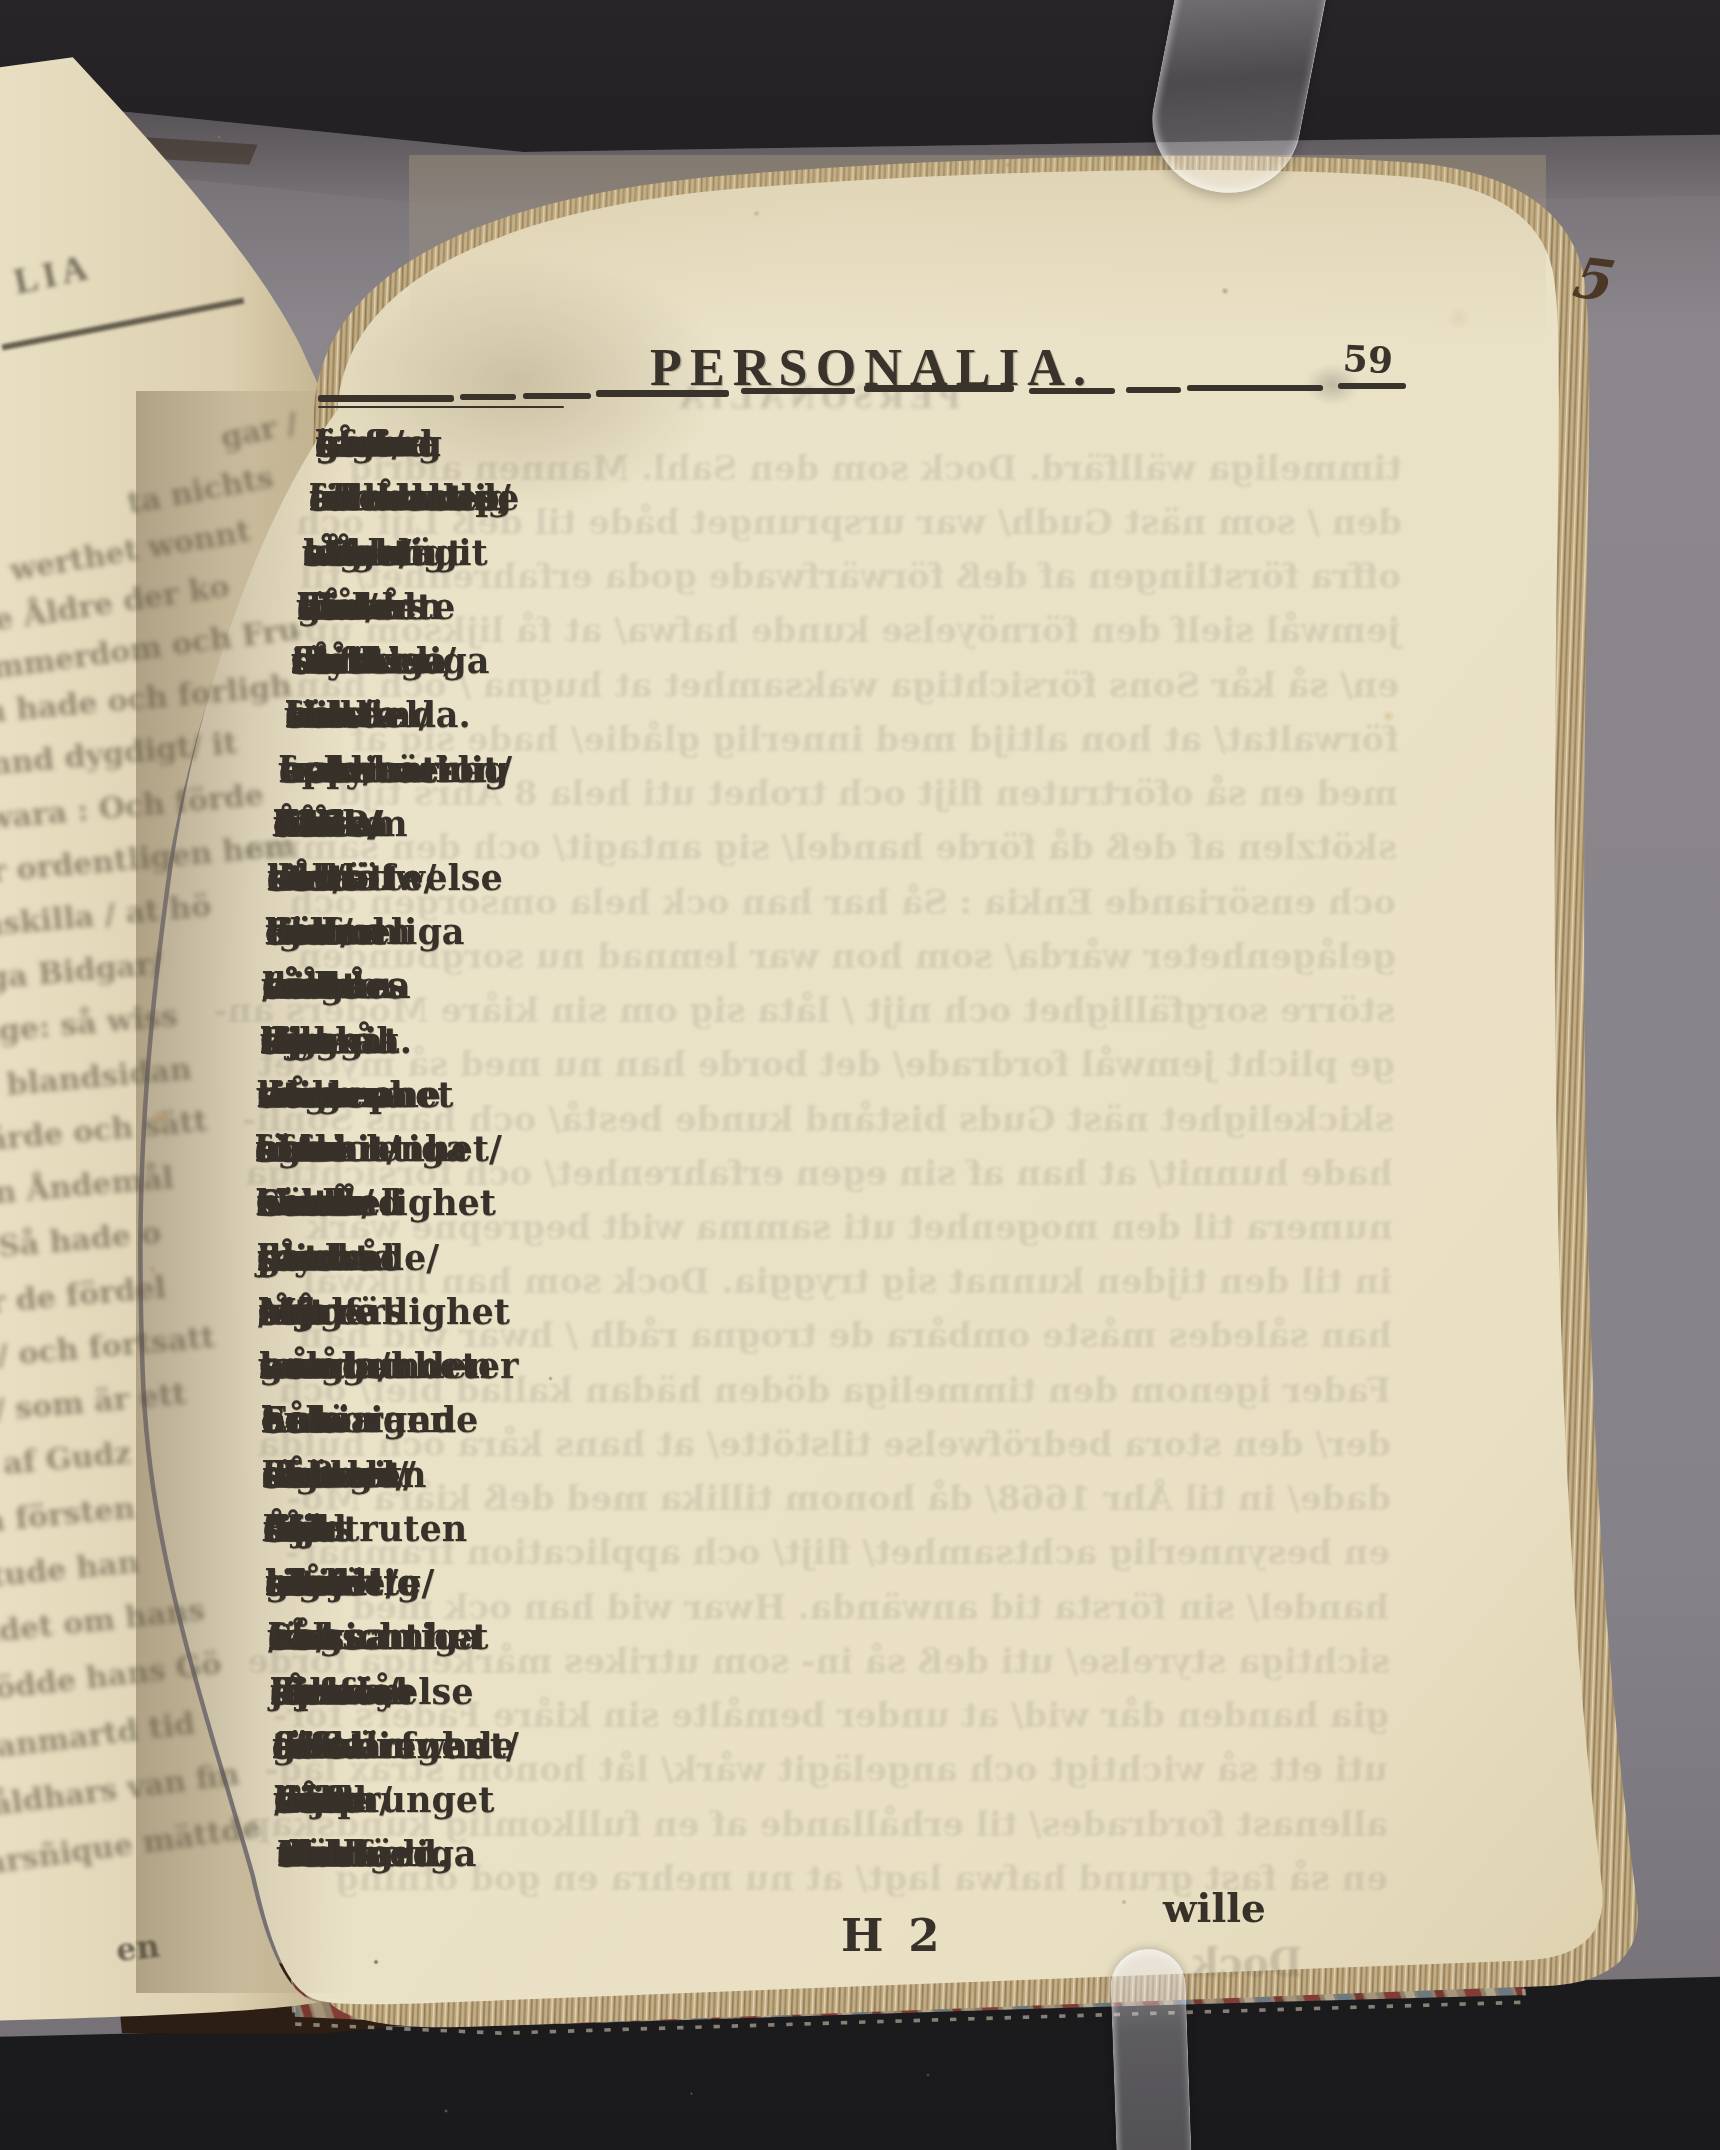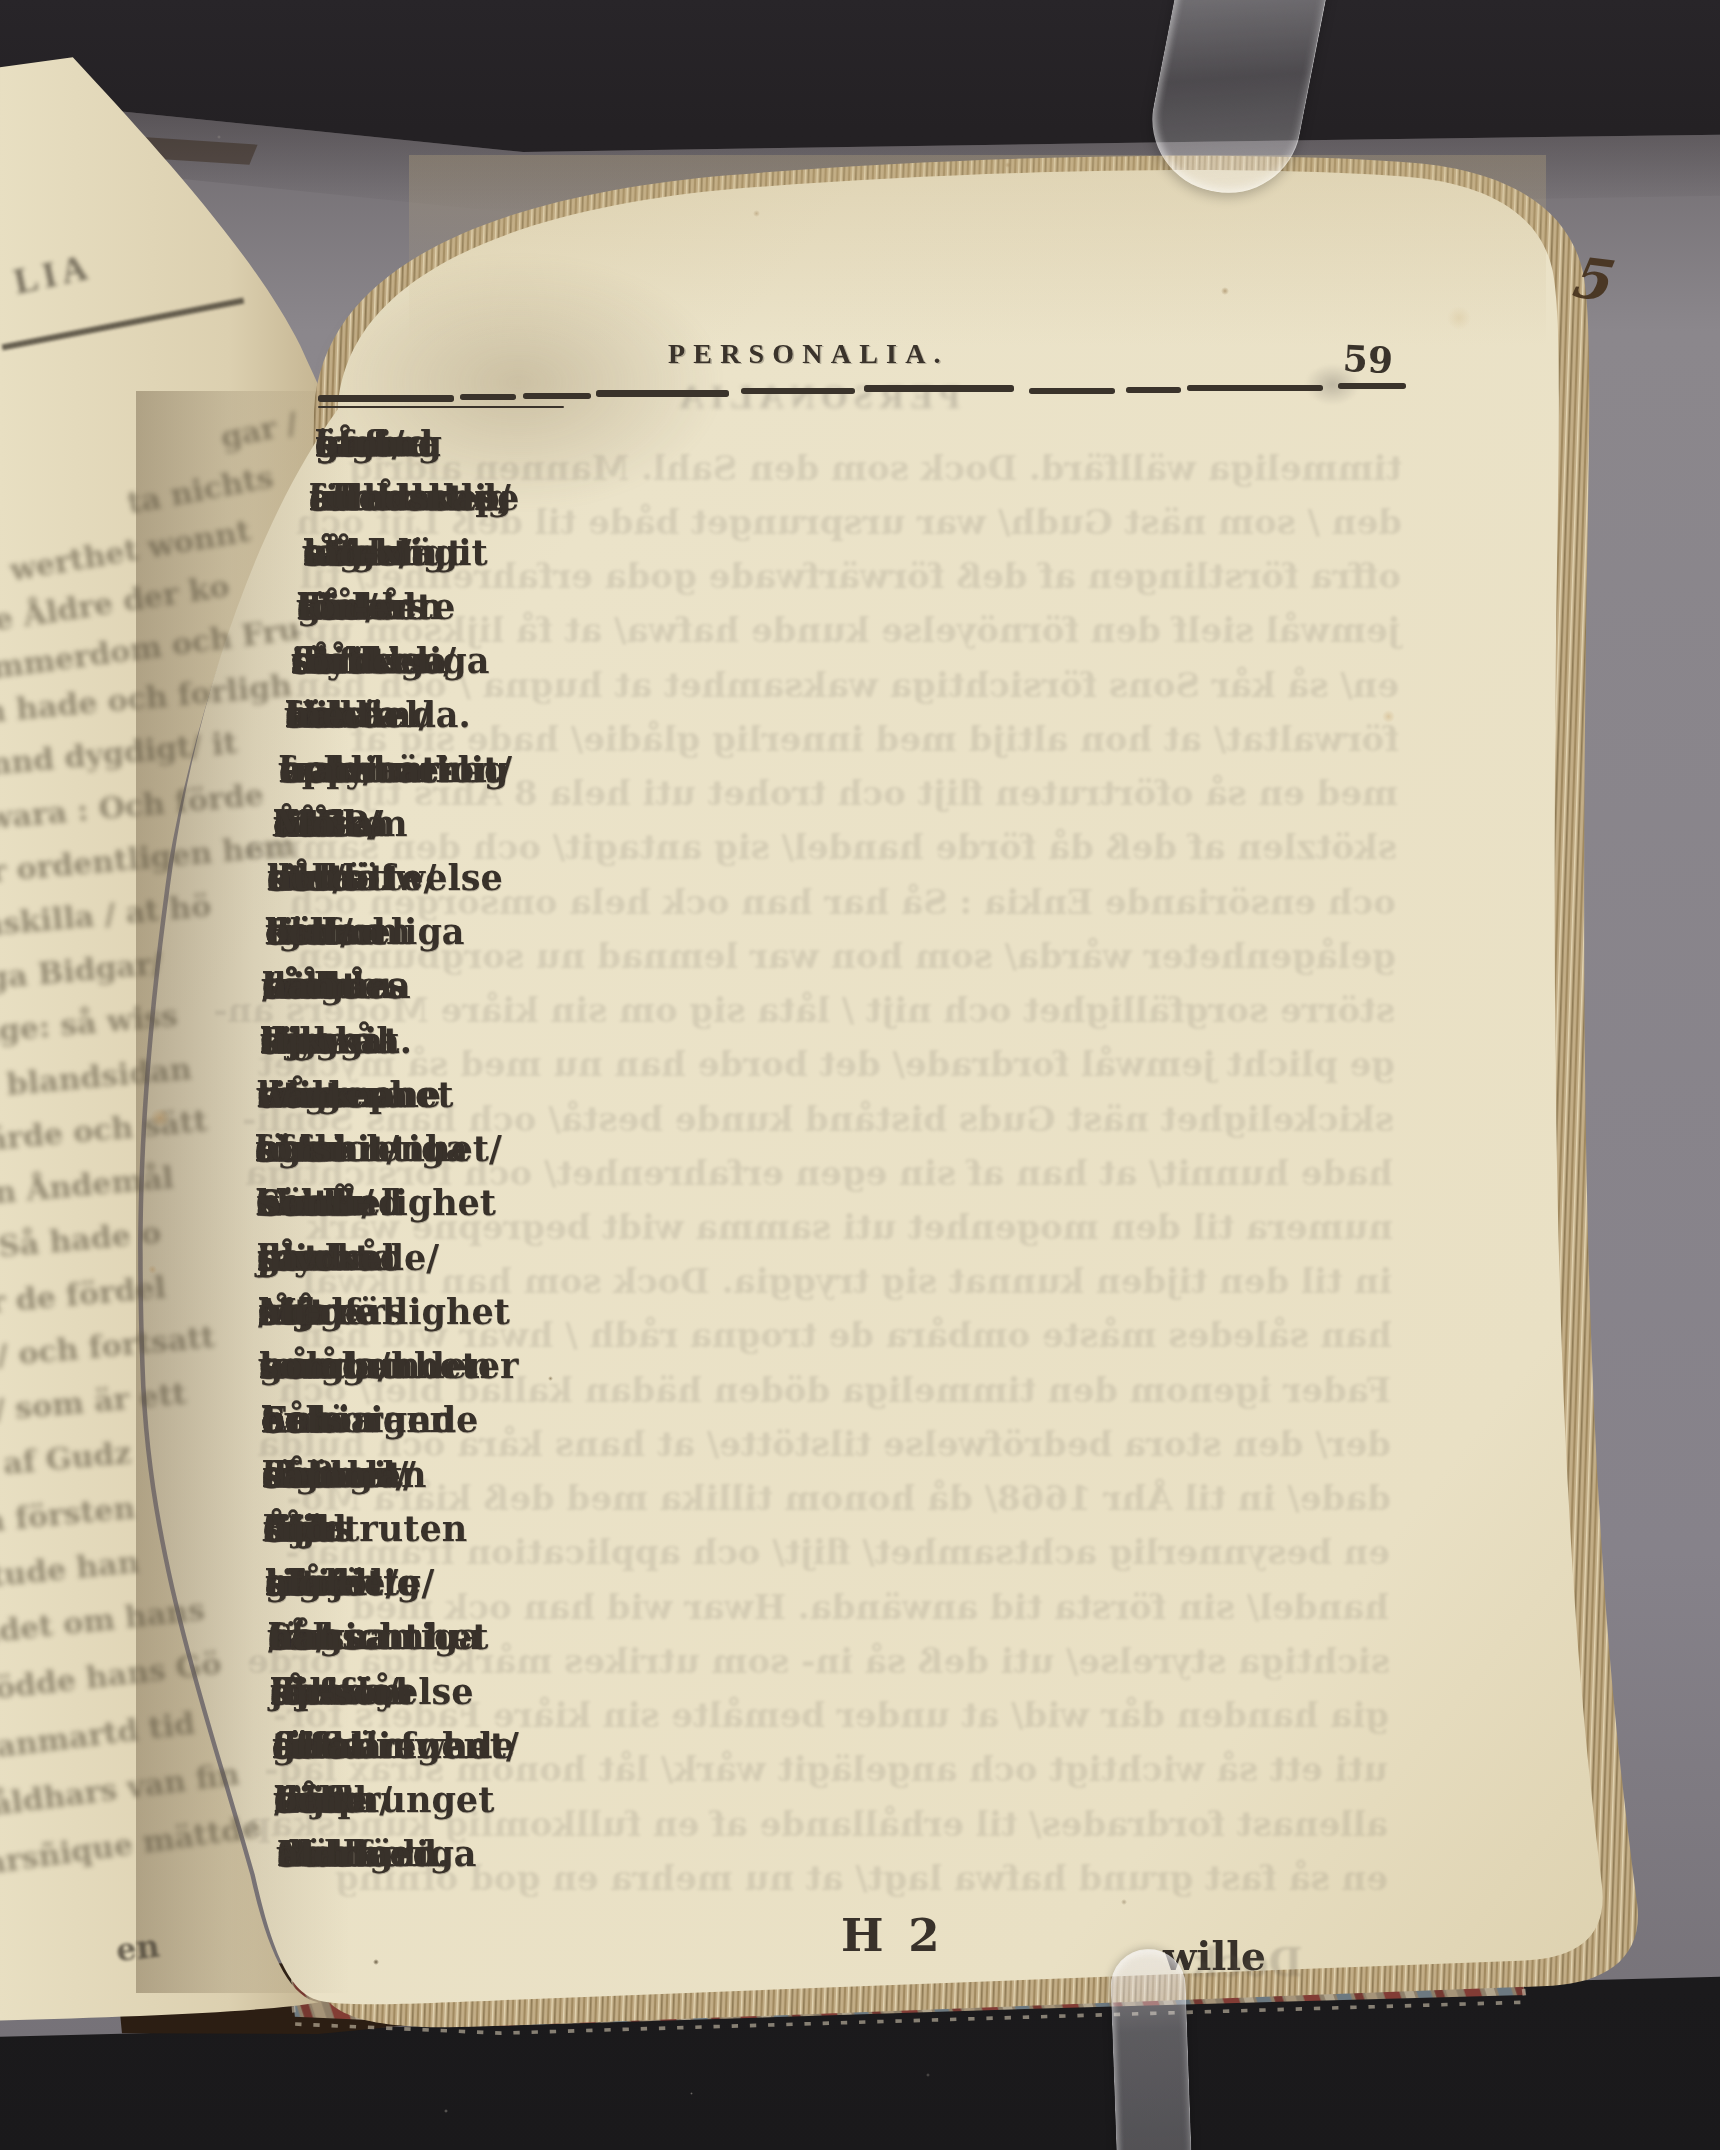--- a/index.html
+++ b/index.html
@@ -6,23 +6,23 @@
   #scene{
     position:relative;width:1721px;height:2151px;overflow:hidden;
     background:linear-gradient(180deg,#282529 0%,#242124 6%,#201f21 55%,#1a191b 100%);
     font-family:"DejaVu Serif","Liberation Serif",serif;
   }
   #scene *{position:absolute;}
   svg.bg{left:0;top:0;width:1721px;height:2151px;}
 
   
   .running-header{
-    left:668px;top:338px;width:373px;
+    left:650px;top:338px;width:373px;
     font-family:"Liberation Serif","DejaVu Serif",serif;
-    font-weight:700;font-size:28px;letter-spacing:8.2px;color:#3a332b;
+    font-weight:700;font-size:52px;letter-spacing:8.2px;color:#3a332b;
     text-shadow:1.4px 1.4px 0 rgba(58,51,43,.28);
     white-space:nowrap;
   }
   .header-ghost{
     left:605px;top:378px;width:355px;font-family:"Liberation Serif",serif;
     font-weight:700;font-size:34px;letter-spacing:6.4px;color:#6c675f;
     transform:scaleX(-1);filter:blur(2.3px);opacity:.30;white-space:nowrap;
   }
   .page-number{
     left:1343px;top:338px;font-weight:700;font-size:36px;color:#3a332b;
@@ -38,21 +38,21 @@
   }
   .ghost-line{
     font-weight:700;font-size:34px;color:#59534a;white-space:nowrap;
     transform:scaleX(-1);filter:blur(1.4px);opacity:.14;
   }
   .signature-mark{
     left:841px;top:1909px;font-weight:700;font-size:45px;color:#38312a;
     letter-spacing:4.5px;
   }
   .catchword{
-    left:1163px;top:1885px;font-weight:700;font-size:39px;color:#38312a;margin-top:48px;
+    left:1163px;top:1885px;font-weight:700;font-size:39px;color:#38312a;
   }
   .catchword-ghost{
     left:1192px;top:1939px;font-weight:700;font-size:39px;color:#5c564c;
     transform:scaleX(-1);filter:blur(1.8px);opacity:.22;
   }
   .handwritten-folio{
     left:1575px;top:246px;font-size:56px;font-style:italic;font-weight:700;
     color:#44301b;transform:rotate(7deg) skewX(-5deg);opacity:.9;
   }
 

